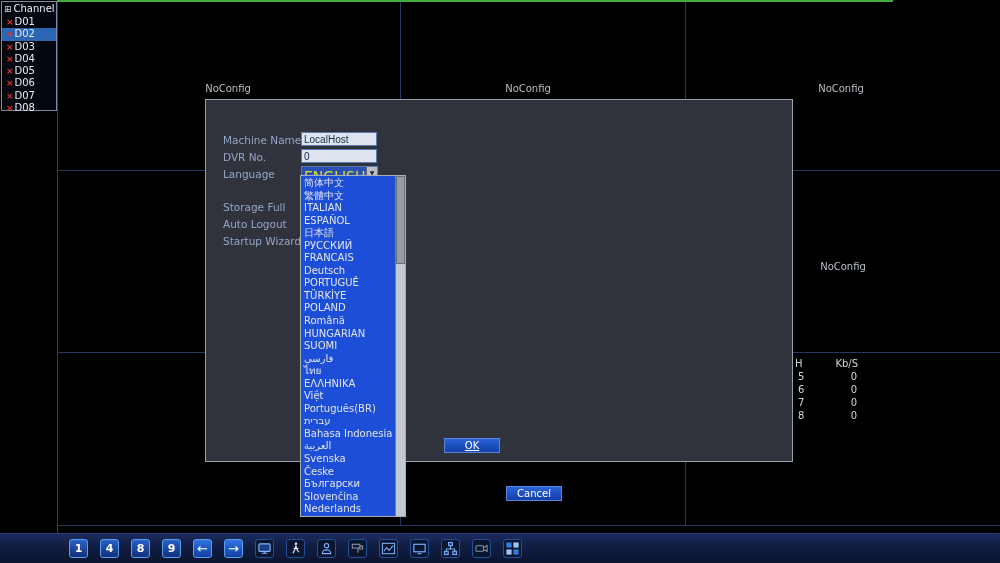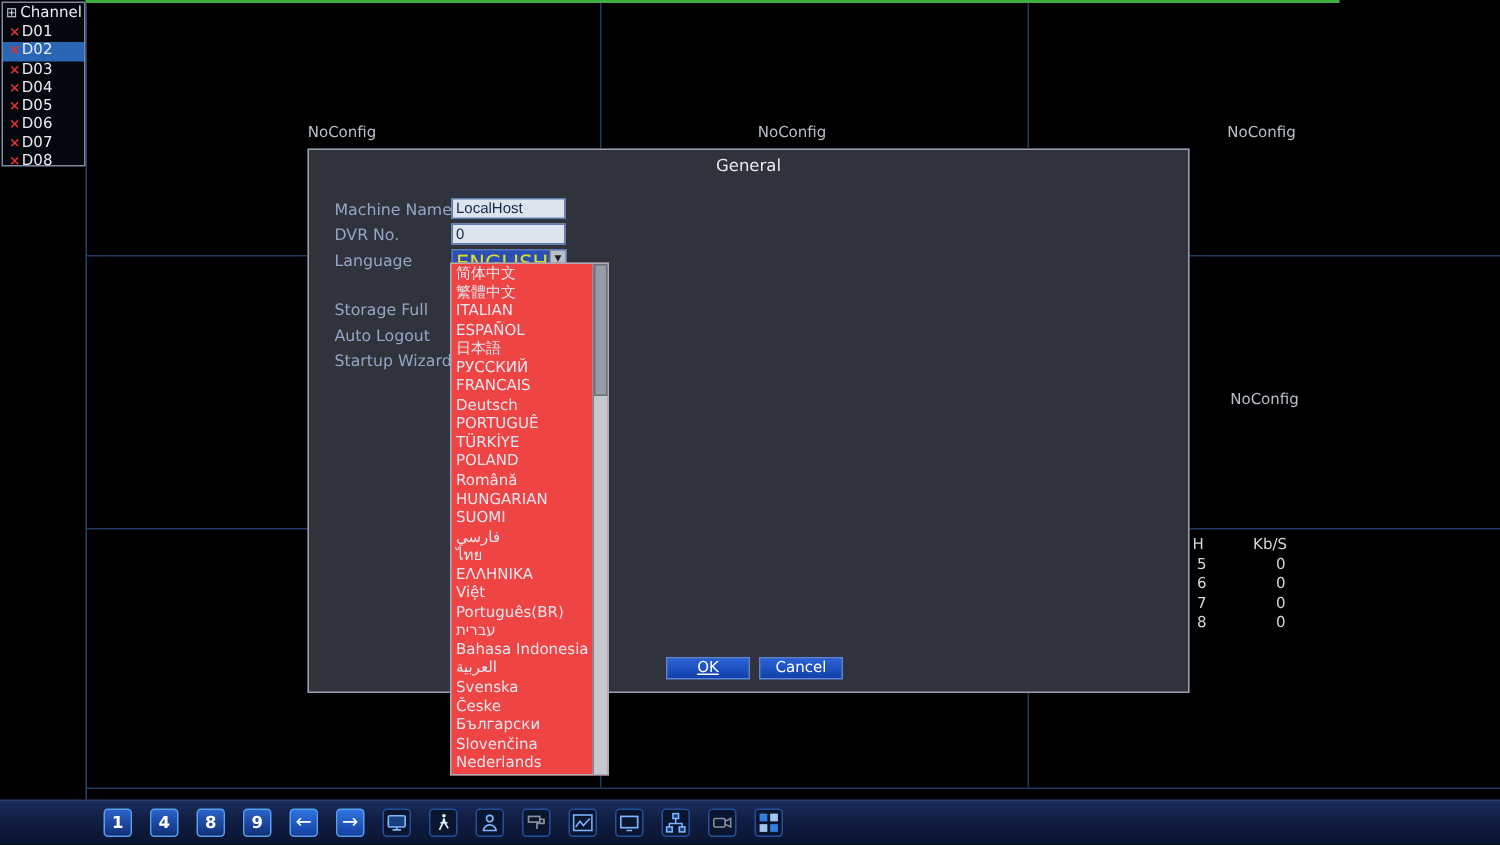--- a/index.html
+++ b/index.html
@@ -47,25 +47,25 @@
   .combo { position:absolute; left:82px; top:-2px; width:77px; height:14px;
            background:#2b4fb4; border:1px solid #5a7cb0; cursor:pointer; }
   .combo-val { position:absolute; left:2px; top:1px; color:#d8e02a; font-size:14px; }
   .combo-arrow { position:absolute; right:0; top:0; width:11px; height:12px;
                  background:#b9c0ca; color:#222; font-size:6px; text-align:center;
                  line-height:12px; border-left:1px solid #667; }
   .dlg-btn { position:absolute; top:338px; width:56px; height:15px;
              background:linear-gradient(#2a62d8,#1240a8); border:1px solid #5a86e0;
              color:#fff; font-size:10px; font-family:inherit; cursor:pointer; line-height:12px; }
   .dlg-btn.ok { left:238px;text-decoration:underline; }
-  .dlg-btn.cancel { left:300px; }
+  .dlg-btn.cancel { left:300px;margin-top:48px; }
 
   
   .lang-list { position:absolute; left:300px; top:175px; width:106px; height:342px;
-               background:#ef4444; border:1px solid #a8aeb8; z-index:30; display:flex; }
+               background:#1d4ed8; border:1px solid #a8aeb8; z-index:30; display:flex; }
   .lang-items { flex:1; overflow:hidden; padding-top:1px; }
   .lang-item { font-size:10px; line-height:12.55px; color:#e2e6ee; padding-left:3px;
                white-space:nowrap; cursor:pointer; }
   .lang-scroll { width:10px; background:#c4c8d0; border-left:1px solid #7a8088; position:relative; }
   .lang-thumb { position:absolute; top:0; left:0; right:0; height:88px; background:#959ca8;
                 border:1px solid #6a7078; }
 
   
   .taskbar { position:absolute; left:0; top:533px; width:1000px; height:30px;
              background:linear-gradient(180deg,#1c2c5c 0%,#101d42 45%,#0b1530 100%);
@@ -173,21 +173,20 @@
         </div>
 
         <div class="bt-row">
           <span>8</span>
           <span>0</span>
         </div>
       </div>
   </div>
 
   <div class="dialog">
-    <div class="dlg-title">General</div>
 
     <div class="fld" style="top:34px">
       <span class="flabel">Machine Name</span>
       <input class="fin" value="LocalHost" style="">
     </div>
 
     <div class="fld" style="top:51px">
       <span class="flabel">DVR No.</span>
       <input class="fin" value="0" style="">
     </div>

